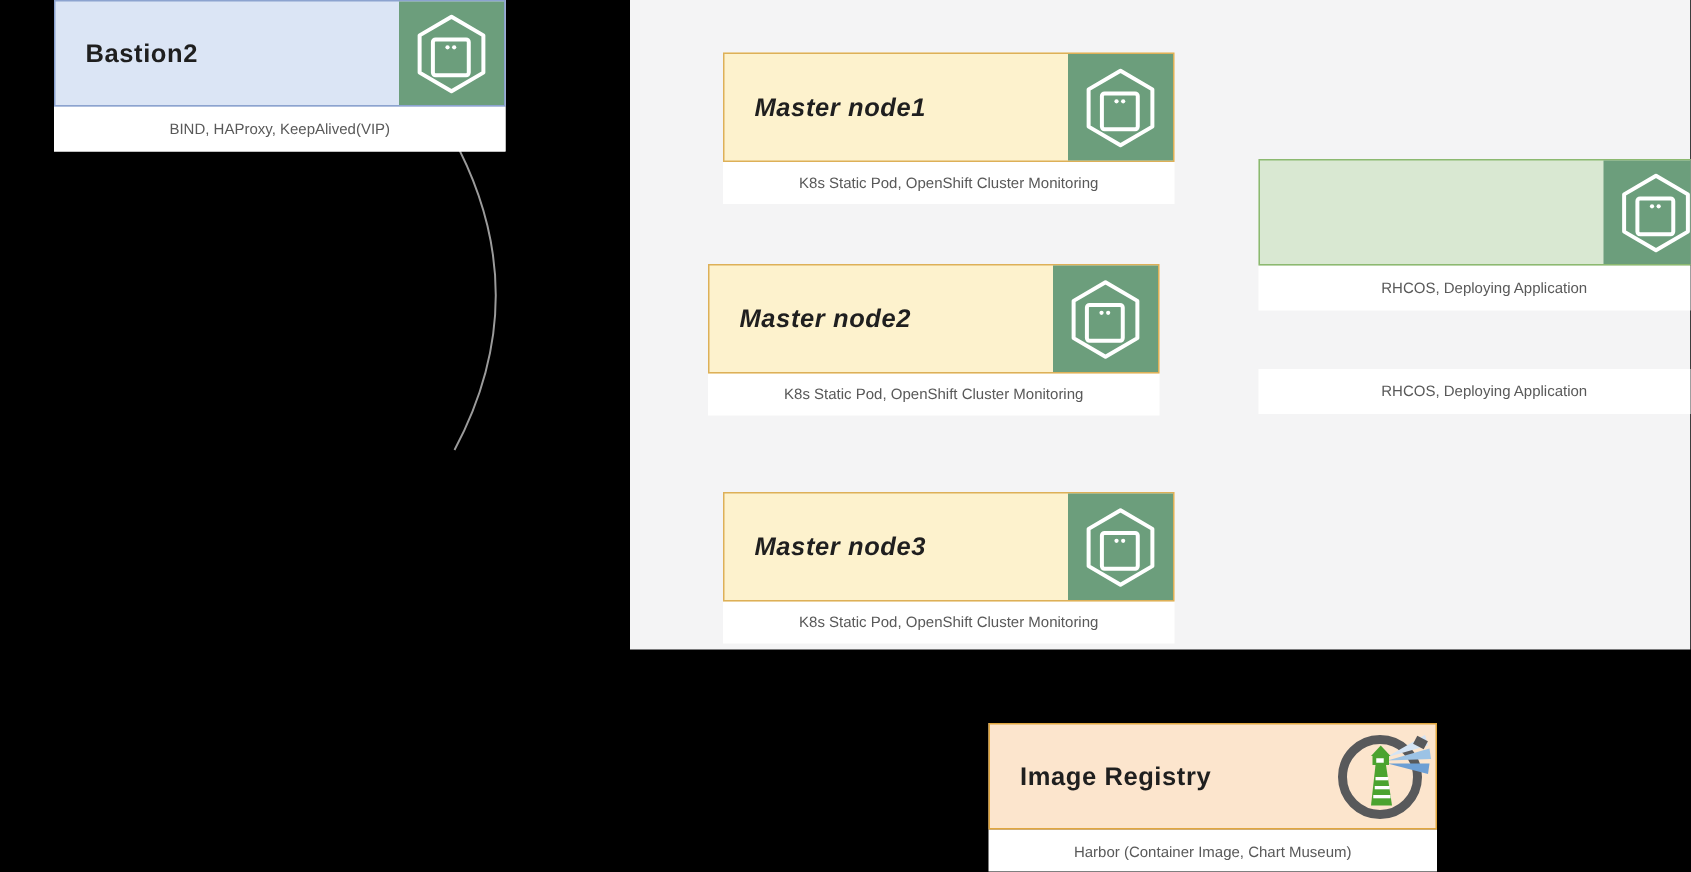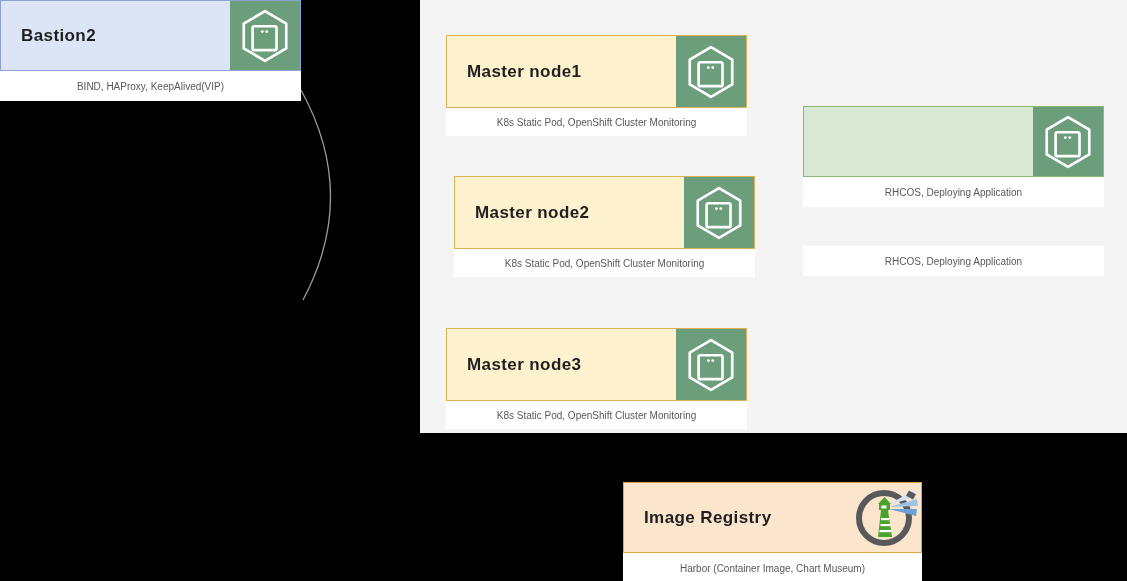--- a/index.html
+++ b/index.html
@@ -6,41 +6,41 @@
   body{
     width:1127px;height:581px;position:relative;overflow:hidden;
     background:var(--canvas-bg,#000);
     font-family:"Liberation Sans",sans-serif;
   }
   .panel{
     position:absolute;left:420px;top:0;width:707px;height:433px;
     background:var(--panel-bg,#f4f4f5);
   }
   .connector-svg{position:absolute;left:290px;top:78px;width:90px;height:234px;}
-  .node{position:absolute;}
+  .node{position:absolute;margin-left:36px;}
   .node-box{
     position:relative;height:69px;border:1px solid #888;
     display:flex;align-items:center;box-sizing:content-box;
   }
   .node-title{
     font-weight:bold;font-size:17px;letter-spacing:.4px;
     color:var(--title-text,#1f1f1f);padding-left:20px;white-space:nowrap;
   }
   .node-icon{
     position:absolute;right:0;top:0;height:100%;width:70px;
     background:var(--icon-bg,#6c9e7c);
     display:flex;align-items:center;justify-content:center;
   }
   .node-sub{
     height:30px;background:var(--strip-bg,#fff);
     display:flex;align-items:center;justify-content:center;
     font-size:10px;color:var(--subtitle-text,#595959);white-space:nowrap;
   }
   .bastion .node-box{background:var(--bastion-fill);border-color:var(--bastion-border);}
-  .master  .node-box{background:var(--master-fill); border-color:var(--master-border); height:71px;}
+  .master  .node-box{background:var(--master-fill); border-color:var(--master-border); height:71px;font-style:italic;}
   .master  .node-sub{height:28px;}
   .worker  .node-box{background:var(--worker-fill); border-color:var(--worker-border);}
   .registry .node-box{background:var(--registry-fill);border-color:var(--registry-border);text-align:center;}
   .registry .node-icon{background:transparent;}
   .w301{width:301px;} .w299{width:299px;}
 </style>
 </head>
 <body>
 
 <div class="panel"></div>
@@ -87,21 +87,21 @@
         <polygon points="35,7 59,21 59,49 35,63 11,49 11,21" fill="none" stroke="#fff" stroke-width="3" stroke-linejoin="round"></polygon>
         <rect x="21" y="24" width="27" height="27" rx="2" fill="none" stroke="#fff" stroke-width="3"></rect>
         <circle cx="32" cy="30" r="1.6" fill="#fff"></circle>
           <circle cx="37" cy="30" r="1.6" fill="#fff"></circle>
       </svg>
     </div>
   </div>
   <div class="node-sub">K8s Static Pod, OpenShift Cluster Monitoring</div>
 </div>
 
-<div class="node master w301" style="left:454px;top:176px;text-align:center;">
+<div class="node master w301" style="left:436px;top:176px;text-align:center;">
   <div class="node-box">
     <div class="node-title">Master node2</div>
     <div class="node-icon">
       <svg width="62" height="62" viewBox="0 0 70 70">
         <polygon points="35,7 59,21 59,49 35,63 11,49 11,21" fill="none" stroke="#fff" stroke-width="3" stroke-linejoin="round"></polygon>
         <rect x="21" y="24" width="27" height="27" rx="2" fill="none" stroke="#fff" stroke-width="3"></rect>
         <circle cx="32" cy="30" r="1.6" fill="#fff"></circle>
           <circle cx="37" cy="30" r="1.6" fill="#fff"></circle>
       </svg>
     </div>

